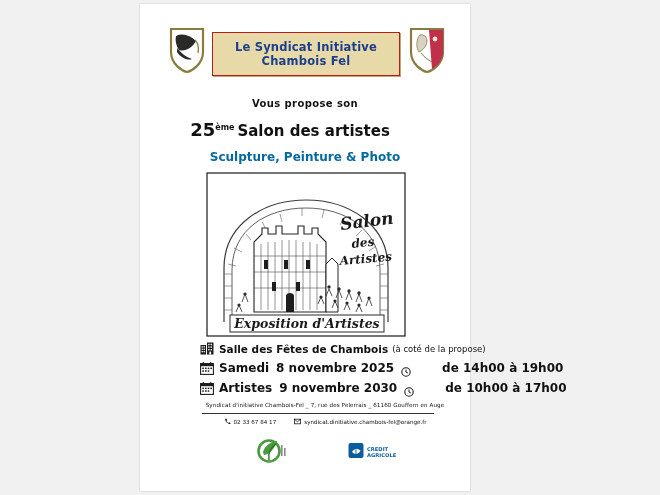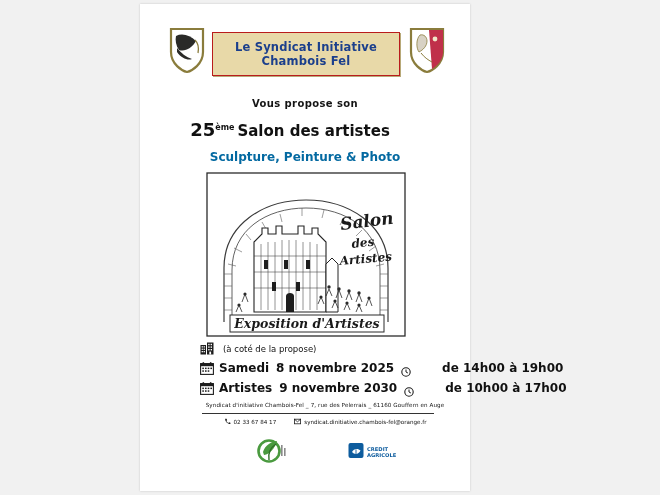--- a/index.html
+++ b/index.html
@@ -371,20 +371,21 @@
                 <rect x="8.2" y="1.8" width="1.4" height="1.4"></rect>
                   <rect x="10.6" y="1.8" width="1.4" height="1.4"></rect>
                 <rect x="8.2" y="4.4" width="1.4" height="1.4"></rect>
                   <rect x="10.6" y="4.4" width="1.4" height="1.4"></rect>
                 <rect x="8.2" y="7" width="1.4" height="1.4"></rect>
                   <rect x="10.6" y="7" width="1.4" height="1.4"></rect>
                 <rect x="9.3" y="9.6" width="1.8" height="2.9"></rect>
               </g>
             </svg>
           </span>
+          <span class="place-main">Salle des Fêtes de Chambois</span>
           <span class="place-sub">(à coté de la propose)</span>
         </div>
 
         <div class="det-row">
           <span class="det-ico">
             <svg width="14" height="13" viewBox="0 0 14 13">
               <rect x="0.6" y="1.6" width="12.8" height="10.8" fill="#ffffff" stroke="#1d1d1d" stroke-width="1.1"></rect>
               <rect x="0.6" y="1.6" width="12.8" height="2.6" fill="#1d1d1d"></rect>
               <rect x="2.6" y="0.2" width="1.5" height="2.4" fill="#1d1d1d"></rect>
               <rect x="9.9" y="0.2" width="1.5" height="2.4" fill="#1d1d1d"></rect>

